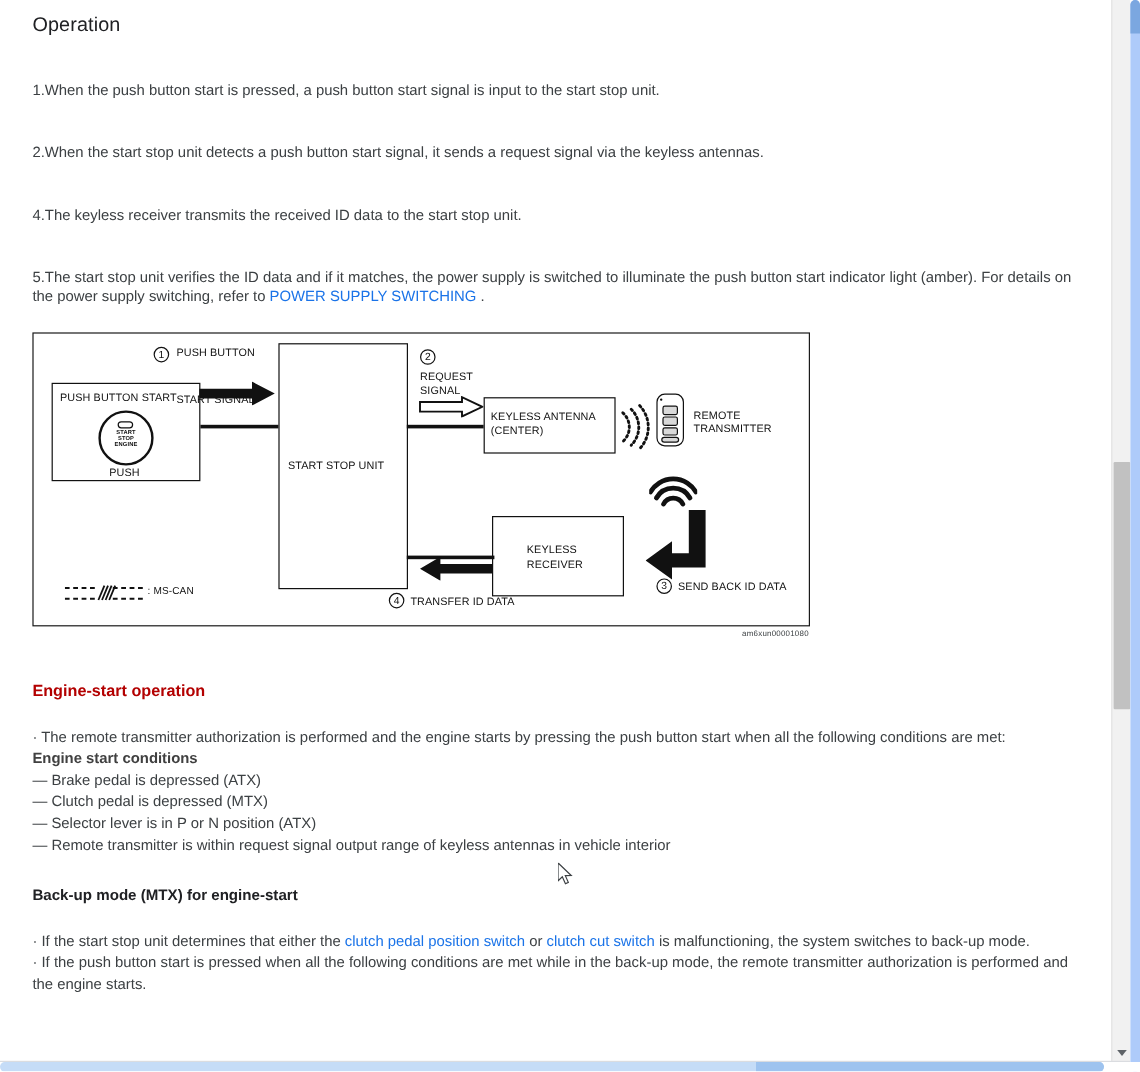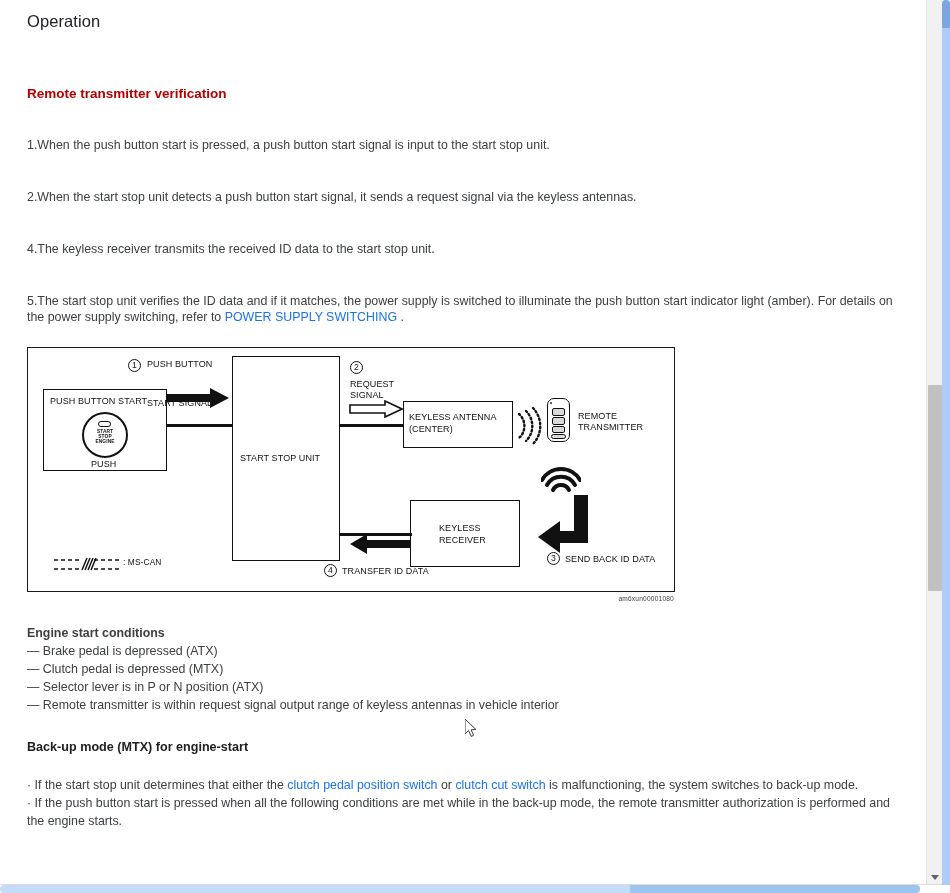--- a/index.html
+++ b/index.html
@@ -279,21 +279,20 @@
 </style>
 </head>
 <body>
 
 <div id="viewport">
 
   <div id="content-pane">
 
     <h1 class="page-title">Operation</h1>
 
-    <h2 class="section-title">Remote transmitter verification</h2>
 
     <p class="step">1.When the push button start is pressed, a push button start signal is input to the start stop unit.</p>
     <p class="step">2.When the start stop unit detects a push button start signal, it sends a request signal via the keyless antennas.</p>
     <p class="step">4.The keyless receiver transmits the received ID data to the start stop unit.</p>
 
     <p class="step"><span>5.The start stop unit verifies the ID data and if it matches, the power supply is switched to illuminate the push button start indicator light (amber). For details on the power supply switching, refer to </span><a class="link">POWER SUPPLY SWITCHING</a><span> .</span></p>
 
     <div class="figure-wrap">
       <div class="figure-box">
 
@@ -391,22 +390,24 @@
             <line x1="34" y1="14" x2="39" y2="2"></line>
             <line x1="37" y1="14" x2="42" y2="2"></line>
           </g>
         </svg>
         <div class="lbl small" style="left:95px; top:209px;">: MS-CAN</div>
 
       </div>
       <div class="fig-id">am6xun00001080</div>
     </div>
 
+    <h2 class="section-title second">Engine-start operation</h2>
 
     <div class="block-tight">
+      <div class="plain-line">· The remote transmitter authorization is performed and the engine starts by pressing the push button start when all the following conditions are met:</div>
       <div class="bold-line">Engine start conditions</div>
       <div class="plain-line">— Brake pedal is depressed (ATX)</div>
       <div class="plain-line">— Clutch pedal is depressed (MTX)</div>
       <div class="plain-line">— Selector lever is in P or N position (ATX)</div>
       <div class="plain-line">— Remote transmitter is within request signal output range of keyless antennas in vehicle interior</div>
     </div>
 
     <div class="subhead">Back-up mode (MTX) for engine-start</div>
 
     <div class="para-after-subhead">

